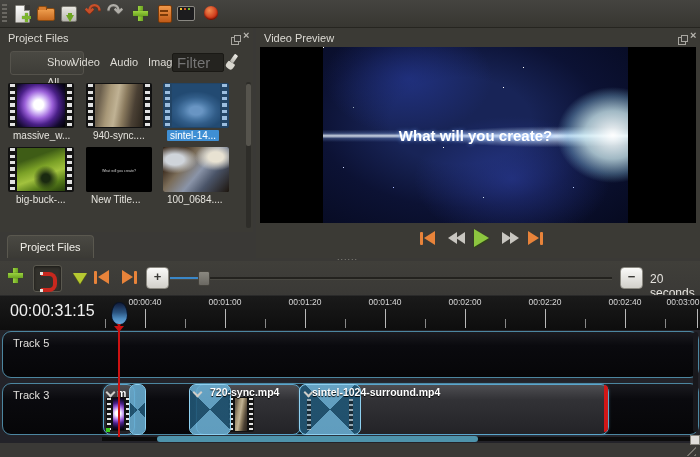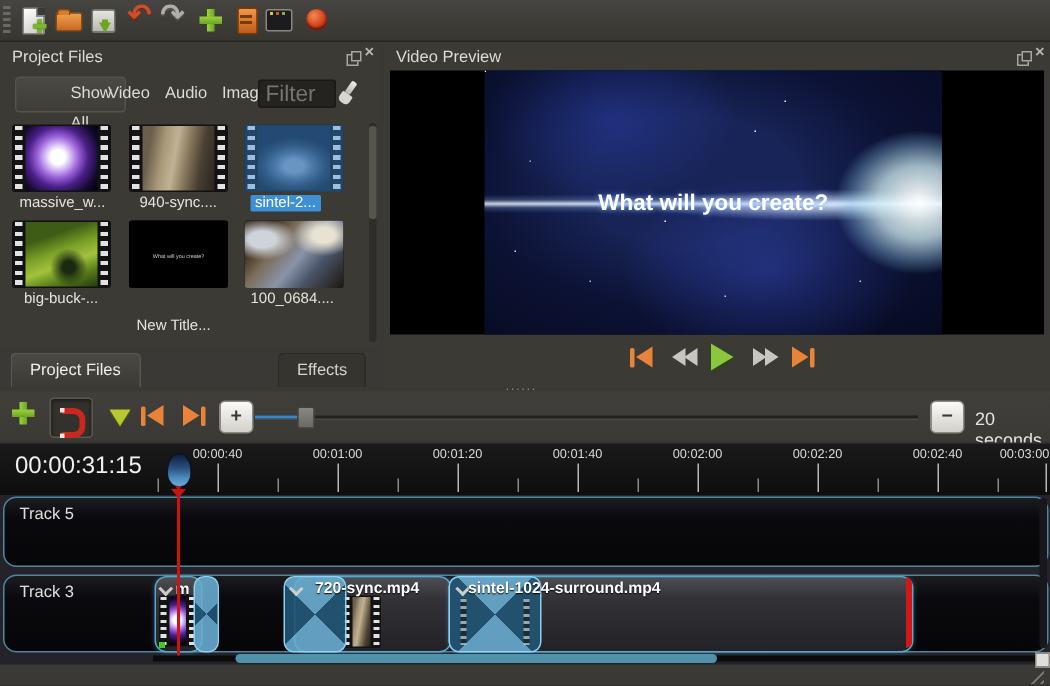--- a/index.html
+++ b/index.html
@@ -208,43 +208,42 @@
       <div class="pic img-720"></div>
   </div>
   <div class="abs thumb" style="left:163px;top:83px">
     <i class="holes l"></i>
       <i class="holes r"></i>
       <div class="pic img-sintel"></div>
     <div class="sel-overlay"></div>
   </div>
   <div class="abs pf-label" style="left:13px;top:130px">massive_w...</div>
   <div class="abs pf-label" style="left:93px;top:130px">940-sync....</div>
-  <div class="abs pf-label selected" style="left:167px;top:130px">sintel-2...</div>
+  <div class="abs pf-label selected" style="left:167px;top:130px">sintel-14...</div>
 
   <div class="abs thumb" style="left:8px;top:147px">
     <i class="holes l"></i>
       <i class="holes r"></i>
       <div class="pic img-bigbuck"></div>
   </div>
   <div class="abs thumb" style="left:86px;top:147px">
     <div class="pic full img-title">
         <span>What will you create?</span>
       </div>
   </div>
   <div class="abs thumb" style="left:163px;top:147px">
     <div class="pic full img-bedroom"></div>
   </div>
   <div class="abs pf-label" style="left:16px;top:194px">big-buck-...</div>
-  <div class="abs pf-label" style="left:91px;top:212px">New Title...</div>
+  <div class="abs pf-label" style="left:91px;top:194px">New Title...</div>
   <div class="abs pf-label" style="left:167px;top:194px">100_0684....</div>
   <div class="abs pf-scroll"></div>
 
   <div class="abs dock-tabs">
     <div class="dtab active" style="left:7px">Project Files</div>
-    <div class="dtab" style="left:185px">Effects</div>
   </div>
 
   <div class="abs vp-panel"></div>
   <div class="abs dock-title vp-header">Video Preview</div>
   <div class="abs" style="left:678px;top:31px"><span class="dock-btn"><span class="float-sq"></span></span></div>
   <div class="abs close-x" style="left:690px;top:31px">×</div>
 
   <div class="abs video-black">
     <div class="video-frame">
       <div class="star2"></div>

